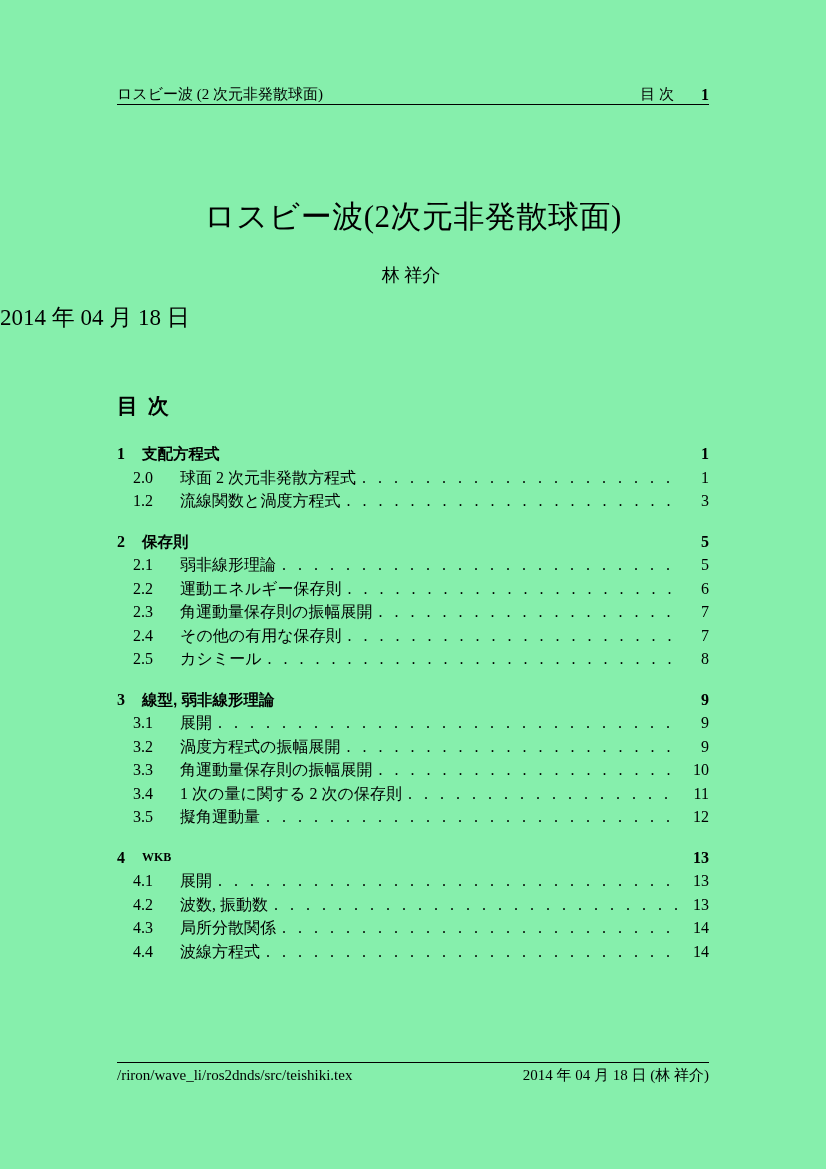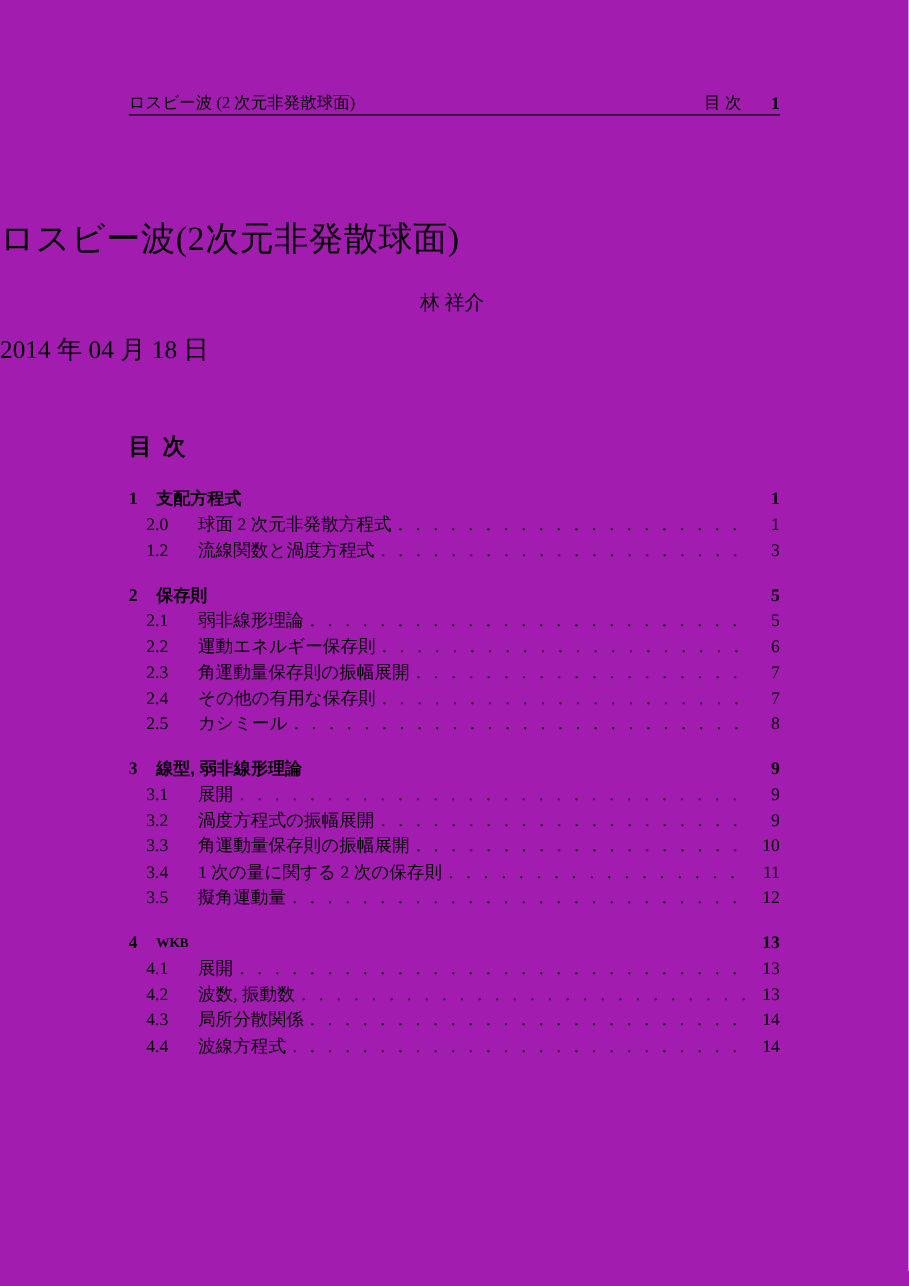--- a/index.html
+++ b/index.html
@@ -4,21 +4,21 @@
 <style>
   html, body {
     margin: 0;
     padding: 0;
     background: #ffffff;
   }
   .page {
     position: relative;
     width: 826px;
     height: 1169px;
-    background: #a21caf;
+    background: #86efac;
     color: #000000;
     font-family: "Liberation Serif", "DejaVu Serif", serif;
     overflow: hidden;
   }
   
   .running-head {
     position: absolute;
     left: 117px;
     right: 117px;
     top: 83px;
@@ -38,21 +38,21 @@
     font-weight: bold;
     margin-left: 27px;
     font-size: 16px;
   }
   
   .doc-title {
     position: absolute;
     top: 196px;
     left: 0;
     right: 0;
-    text-align: left;
+    text-align: center;
     font-size: 31px;
     font-weight: normal;
     margin: 0;
     letter-spacing: 0.5px;
   }
   .doc-author {
     position: absolute;
     top: 263px;
     left: 0;
     right: 4px;
@@ -281,14 +281,18 @@
         </div>
         <div class="toc-row section-row">
           <span class="num">4.4</span>
           <span class="title">波線方程式</span>
           <span class="leader"></span>
           <span class="page-num">14</span>
         </div>
       </div>
     </nav>
 
+  <footer class="page-footer">
+    <span>/riron/wave_li/ros2dnds/src/teishiki.tex</span>
+    <span>2014 年 04 月 18 日 (林 祥介)</span>
+  </footer>
 
 </div>
 
 </body></html>

